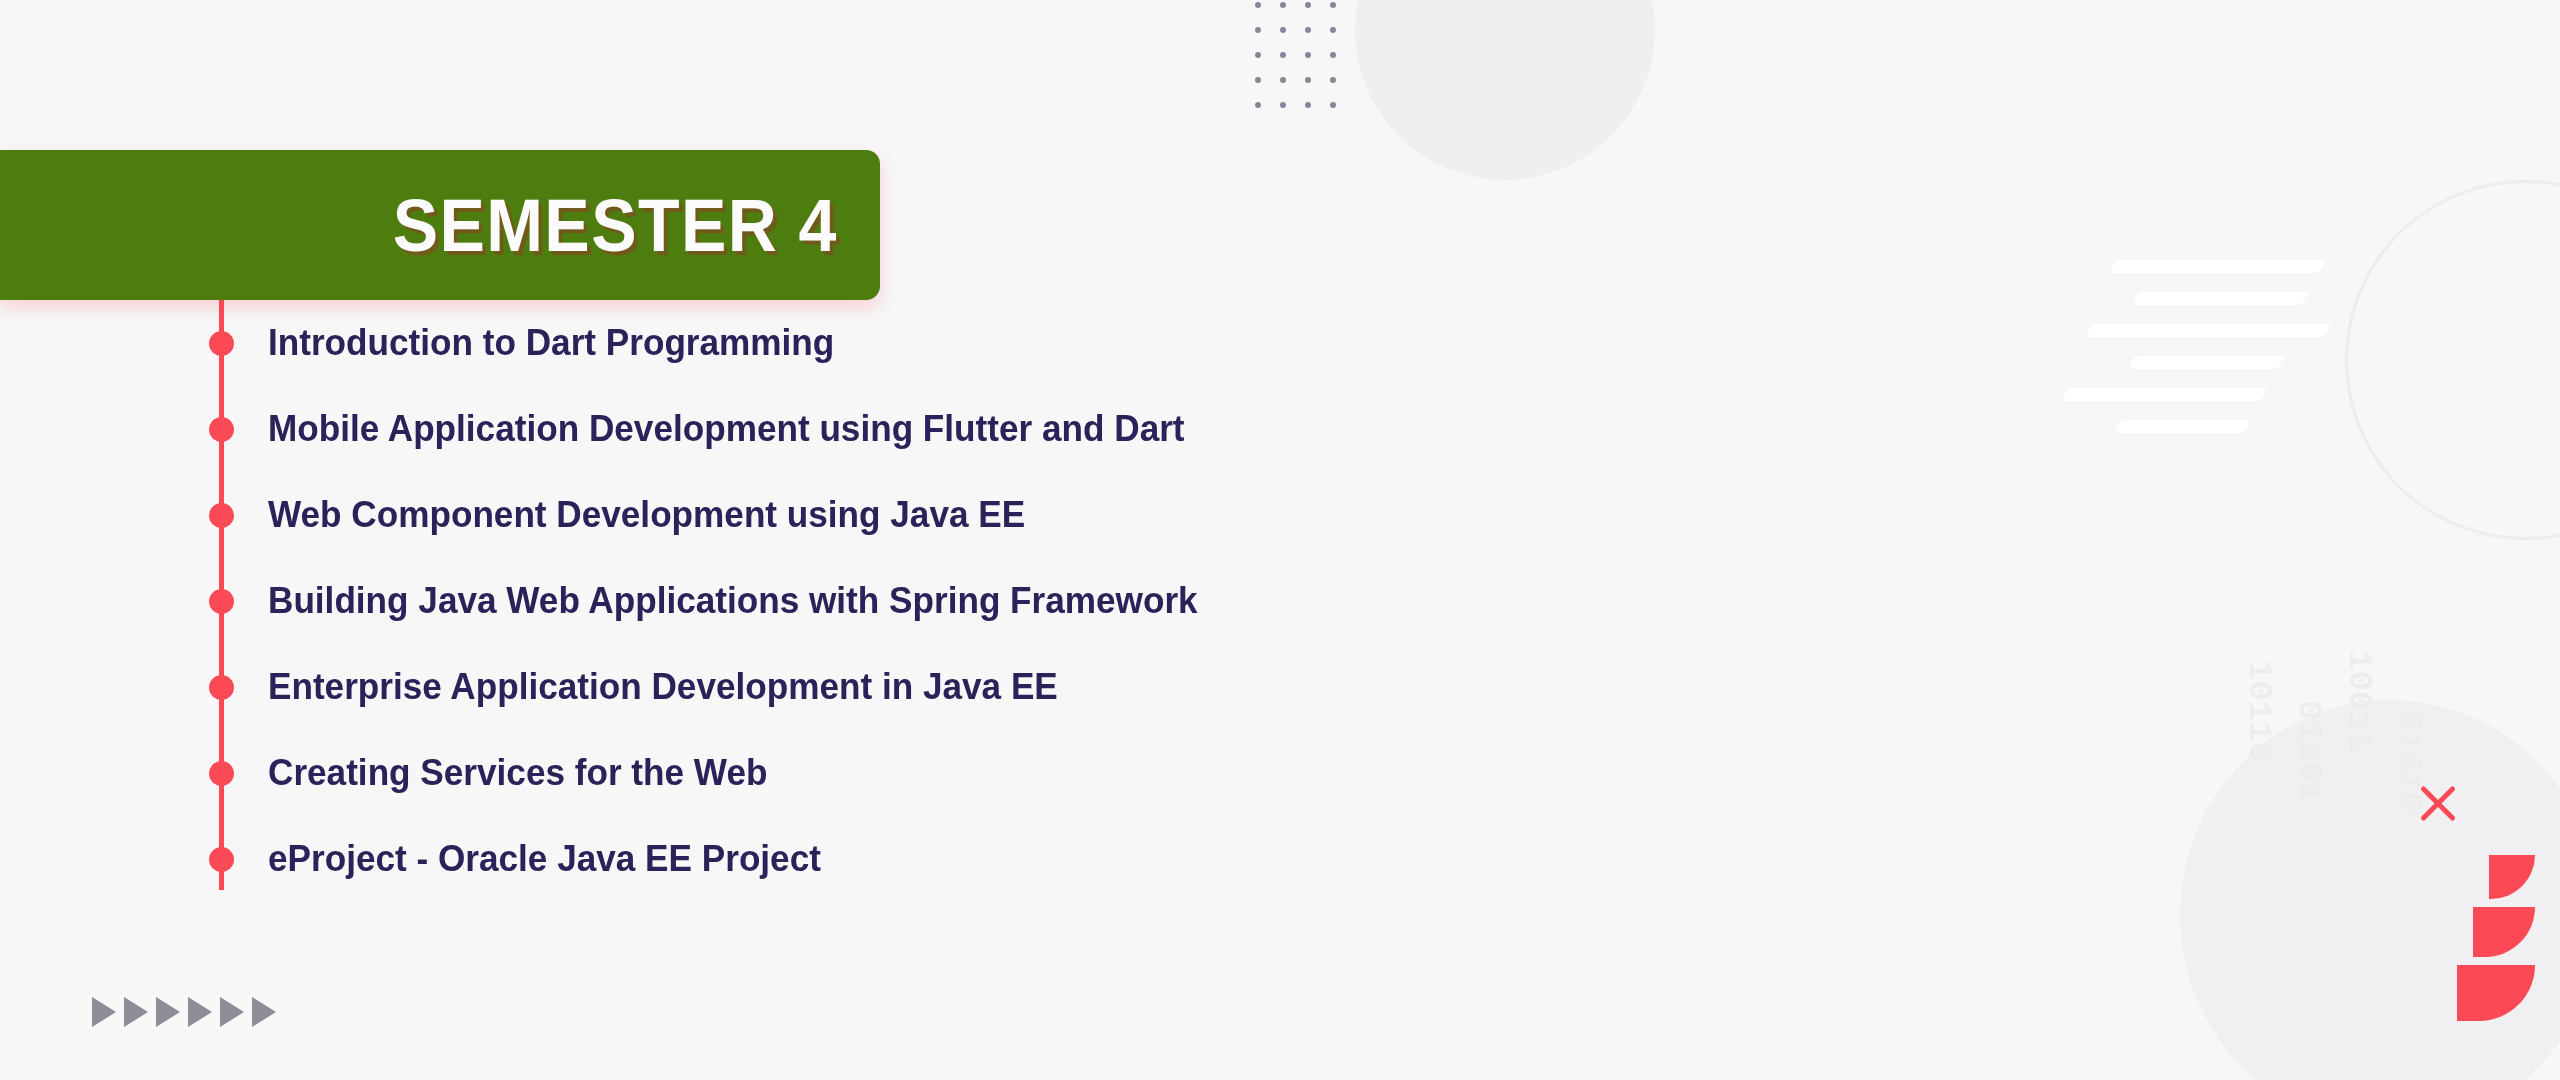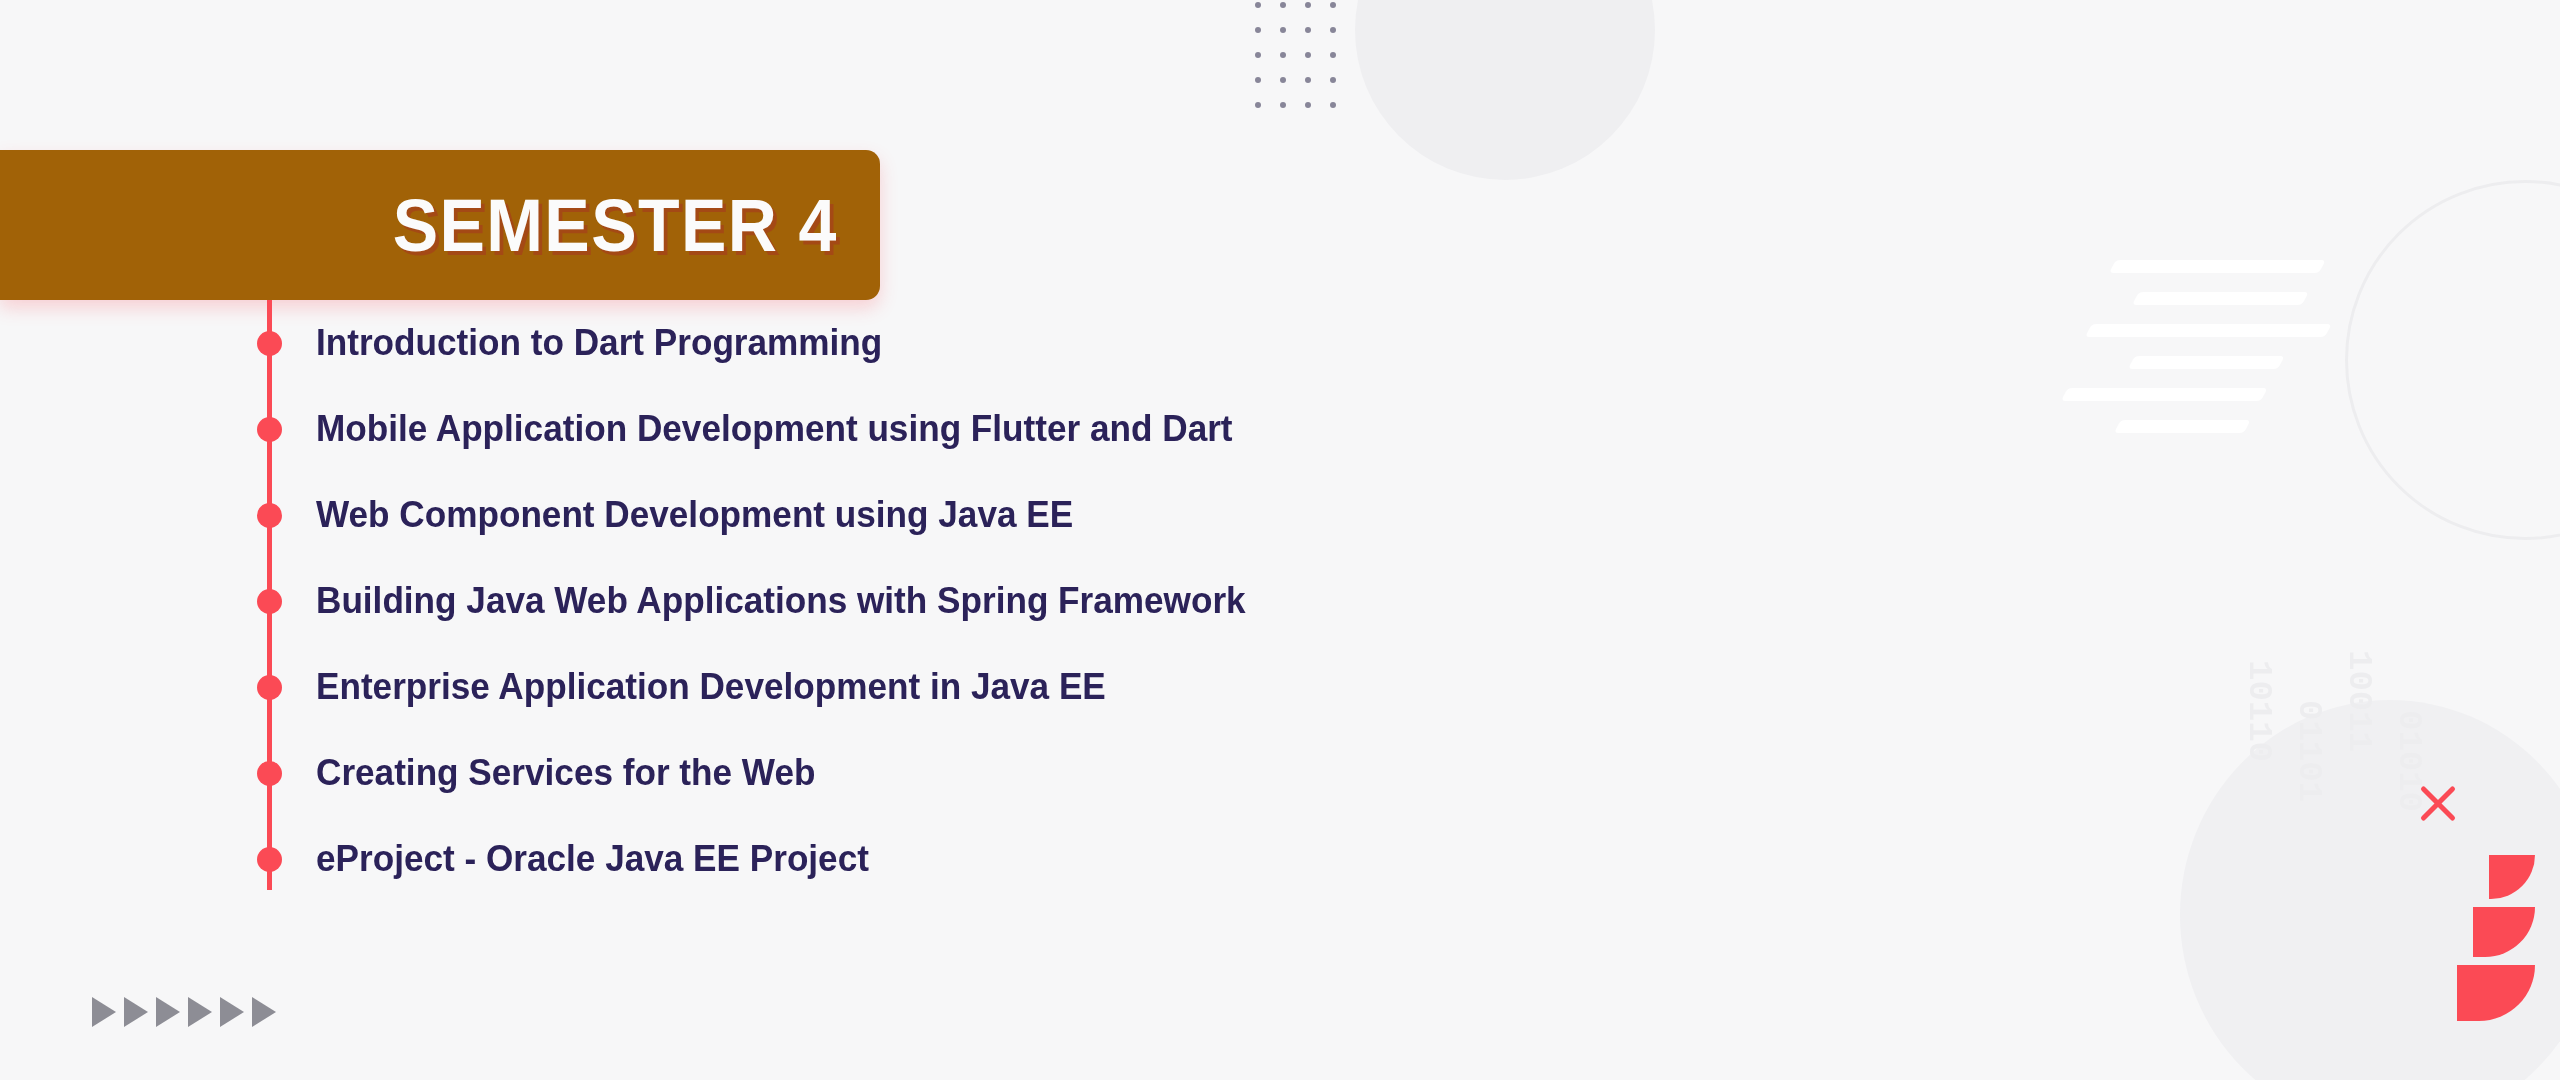--- a/index.html
+++ b/index.html
@@ -42,35 +42,35 @@
   #streaks { left:2060px; top:250px; width:360px; height:230px; transform:skewX(-28deg); }
   #streaks .streak { position:absolute; }
 
   #binary { left:2540px; top:0; }
   .bincol { position:absolute; color:#EDEDEF; font-size:34px; font-weight:bold;
     font-family:"Liberation Mono", monospace; line-height:1.05; writing-mode:vertical-rl; }
 
   
   #title-banner {
     position:absolute; left:0; top:150px; width:880px; height:150px;
-    background:#a16207; border-radius:0 14px 14px 0;
+    background:#4d7c0f; border-radius:0 14px 14px 0;
     display:flex; align-items:center; justify-content:flex-end;
     padding-right:42px;
     box-shadow:0 8px 18px rgba(251,74,85,.22);
   }
   #title-text {
     color:#FBFBFB; font-size:74px; font-weight:bold; letter-spacing:1.5px;
     font-family:"Liberation Sans Narrow","Liberation Sans",sans-serif;
     transform:scaleX(.92); transform-origin:right center;
     text-shadow:4px 4px 0 rgba(170,35,45,.38);
     white-space:nowrap;
   }
 
   
-  #timeline { position:absolute; left:0; top:300px; width:1200px; height:620px;margin-left:48px; }
+  #timeline { position:absolute; left:0; top:300px; width:1200px; height:620px; }
   #timeline-axis { position:absolute; left:219px; top:0; width:5px; height:590px;
     background:#FB4A55; }
 
   .tl-item { position:absolute; left:0; height:86px; display:flex; align-items:center; }
   .tl-dot { position:absolute; left:209px; width:25px; height:25px; border-radius:50%;
     background:#FB4A55; }
   .tl-label { position:absolute; left:268px; color:#2B2259;
     font-size:37px; font-weight:bold; white-space:nowrap;
     font-family:"Liberation Sans Narrow","Liberation Sans",sans-serif;
     transform:scaleX(.95); transform-origin:left center;

